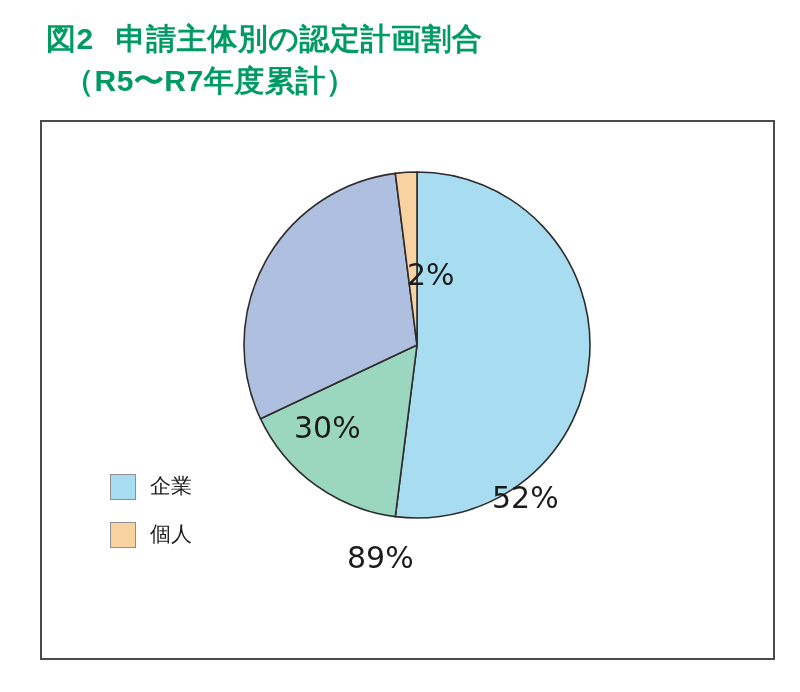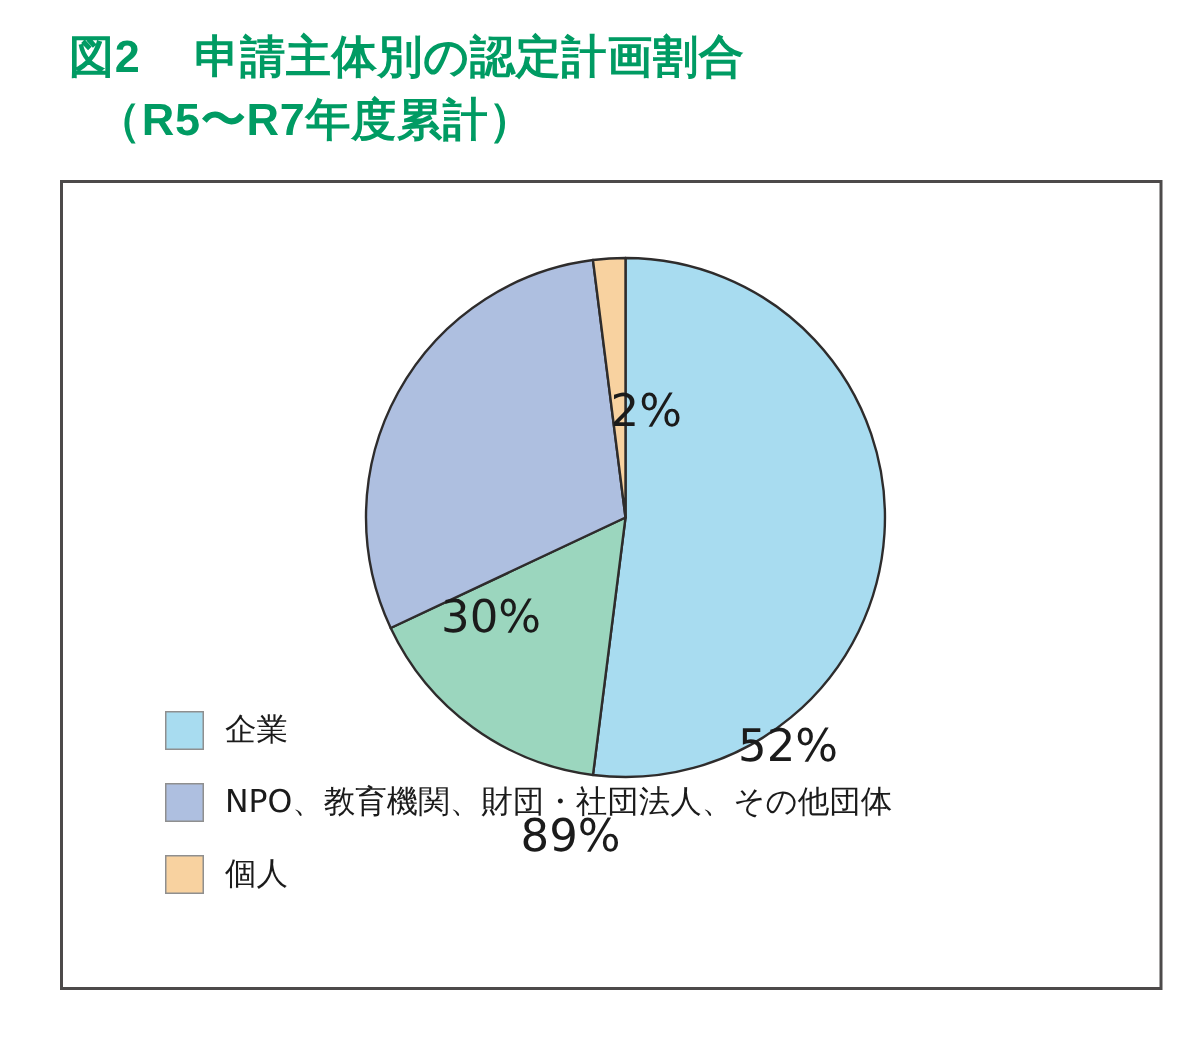--- a/index.html
+++ b/index.html
@@ -27,21 +27,21 @@
     line-height: 42px;
     letter-spacing: 0.5px;
   }
   .title-line-1 {
     padding-left: 46px;
   }
   .title-line-2 {
     padding-left: 64px;
   }
   .title-figno {
-    margin-right: 36px;
+    margin-right: 22px;
   }
 
   
   #chart-frame {
     position: absolute;
     left: 40px;
     top: 120px;
     width: 735px;
     height: 540px;
     background: #ffffff;
@@ -71,21 +71,21 @@
 
   
   .pie-label {
     position: absolute;
     color: #1b1b1b;
     font-size: 30px;
     font-family: "DejaVu Sans", "Liberation Sans", sans-serif;
     white-space: nowrap;
   }
   #label-corporate { left: 450px; top: 330px; margin-top: 28px; }
-  #label-npo       { left: 252px; top: 272px; }
+  #label-npo       { left: 252px; top: 288px; }
   #label-local     { left: 305px; top: 418px; }
   #label-individual{ left: 365px; top: 135px; }
 
   
   #legend {
     position: absolute;
     left: 68px;
     top: 330px;
     width: 640px;
   }
@@ -136,22 +136,18 @@
   <div class="pie-label" id="label-npo">30%</div>
   <div class="pie-label" id="label-local">89%</div>
   <div class="pie-label" id="label-individual">2%</div>
 
   <div id="legend">
     <div class="legend-item">
       <span class="legend-swatch" style="background: rgb(168, 220, 240);"></span>
       <span class="legend-label">企業</span>
     </div>
     <div class="legend-item">
-      <span class="legend-swatch" style="background: rgb(174, 191, 224);"></span>
-      <span class="legend-label">NPO、教育機関、財団・社団法人、その他団体</span>
-    </div>
-    <div class="legend-item">
       <span class="legend-swatch" style="background: rgb(248, 210, 160);"></span>
       <span class="legend-label">個人</span>
     </div>
   </div>
 
 </div>
 
 </body></html>

